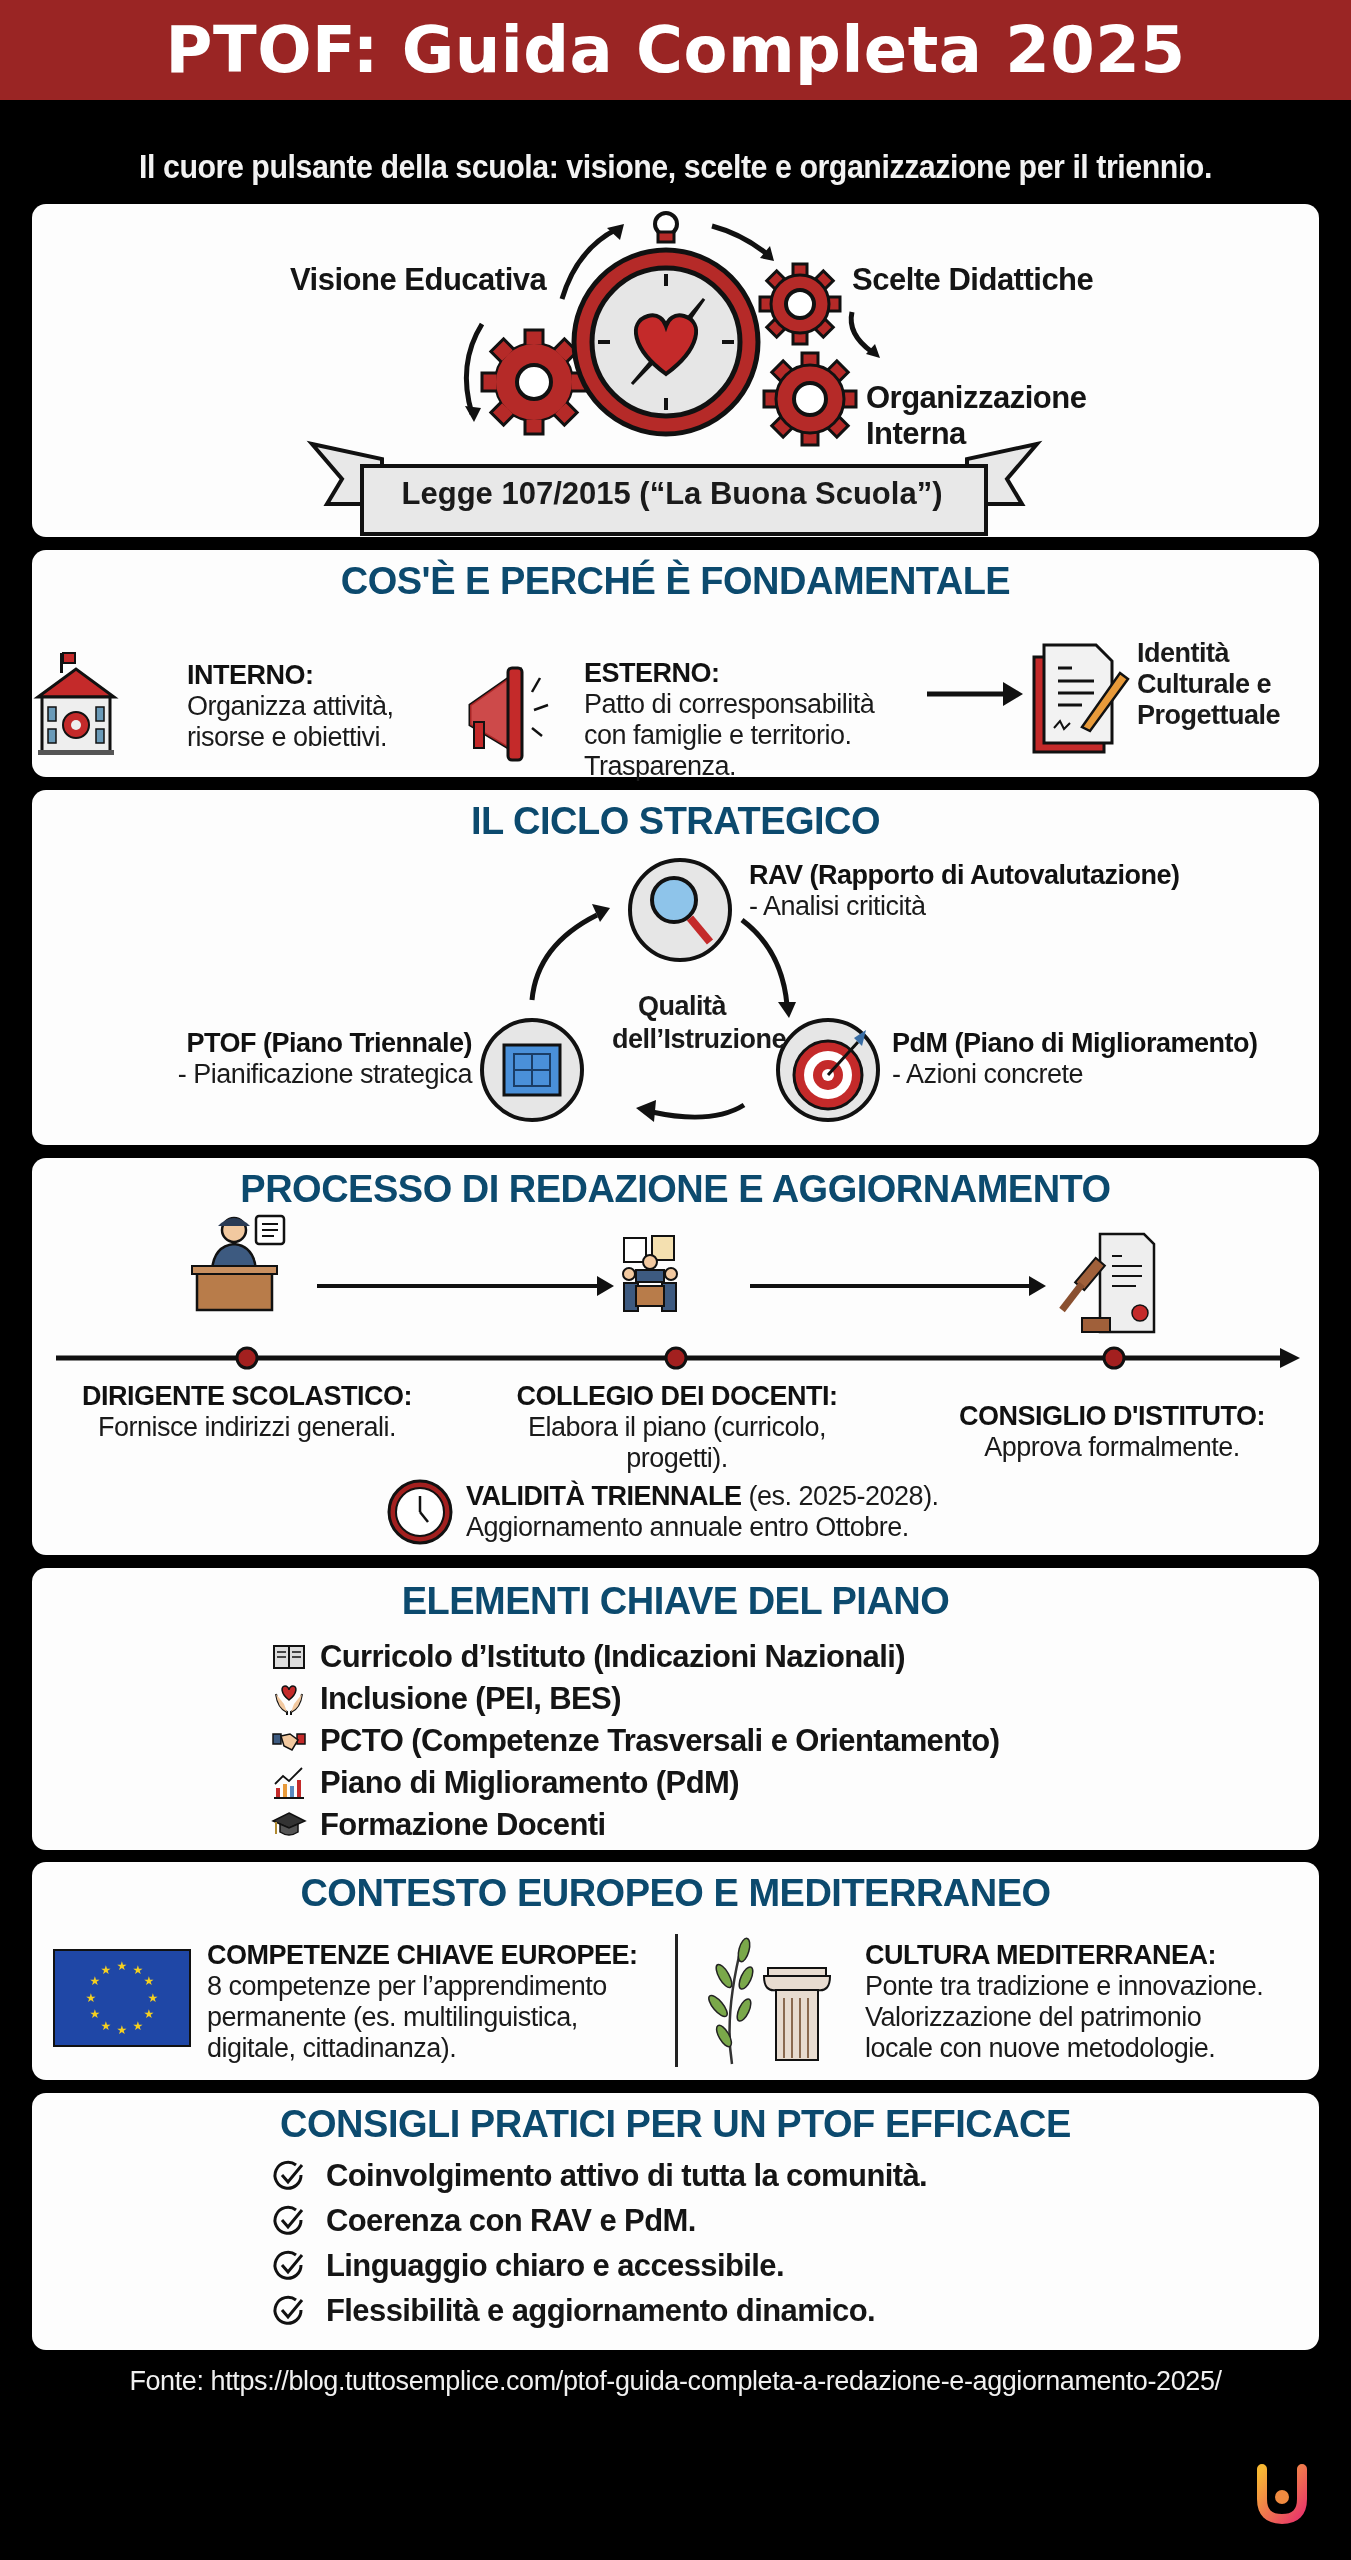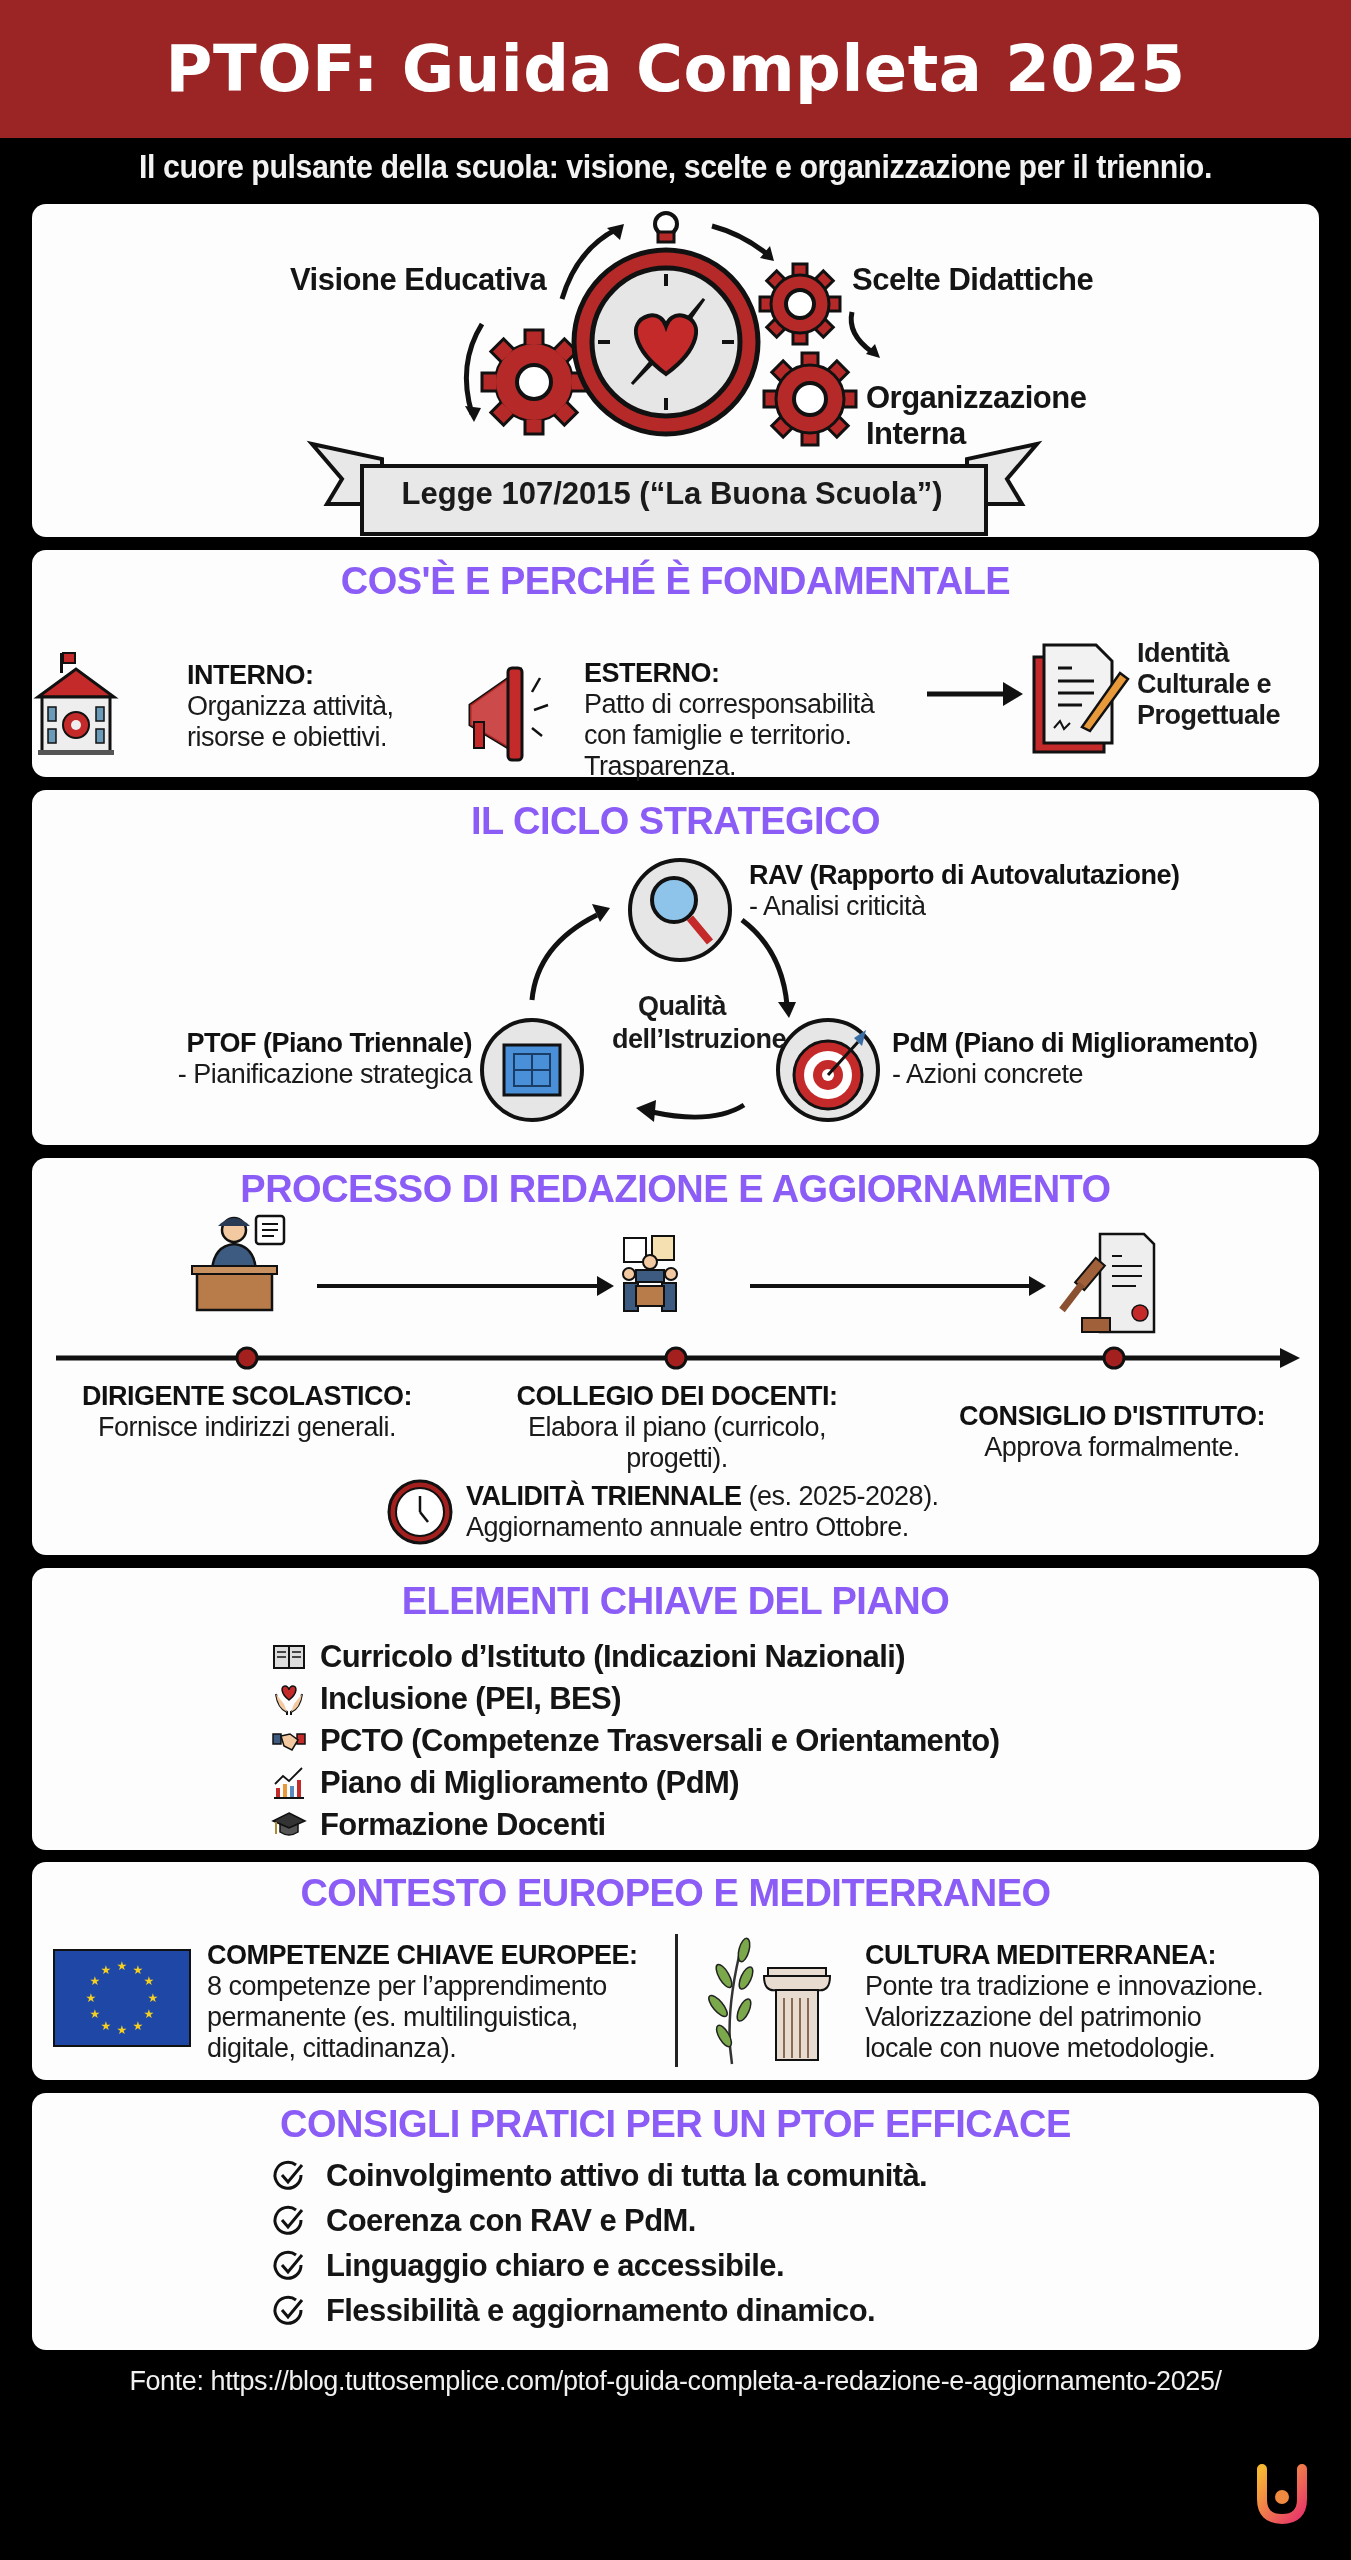--- a/index.html
+++ b/index.html
@@ -1,22 +1,22 @@
 <!DOCTYPE html>
 <html><head>
 <meta charset="utf-8">
 <style>
   * { box-sizing: border-box; margin: 0; padding: 0; }
   html, body { width: 1351px; height: 2560px; background: #000; overflow: hidden; }
   body { position: relative; font-family: "Liberation Sans", "DejaVu Sans", sans-serif; color: #111; }
-  .header { position: absolute; left: 0; top: 0; width: 1351px; height: 138px; background: #9a2524; display: flex; align-items: center; justify-content: center; }
+  .header { position: absolute; left: 0; top: 0; width: 1351px; height: 100px; background: #9a2524; display: flex; align-items: center; justify-content: center; }
   .header h1 { font-family: "DejaVu Sans", sans-serif; font-weight: bold; color: #fff; font-size: 64px; letter-spacing: 0.5px; }
   .subtitle { position: absolute; left: 0; top: 148px; width: 1351px; text-align: center; color: #f2f2f2; font-size: 33px; font-weight: bold; letter-spacing: -0.5px; transform: scaleX(0.92); }
   .card { position: absolute; left: 32px; width: 1287px; background: #fdfdfd; border-radius: 14px; }
-  .sec-title { position: absolute; left: 0; width: 100%; text-align: center; color: #8b5cf6; font-weight: bold; font-size: 38px; letter-spacing: -0.5px; }
+  .sec-title { position: absolute; left: 0; width: 100%; text-align: center; color: #0c4a6e; font-weight: bold; font-size: 38px; letter-spacing: -0.5px; }
   .b { font-weight: bold; }
   .txt { position: absolute; font-size: 27px; line-height: 31px; color: #1a1a1a; letter-spacing: -0.5px; }
   .txt .b { color: #111; }
   svg { position: absolute; overflow: visible; }
 
   
   #c1 { top: 204px; height: 333px; }
   .c1-label { position: absolute; font-weight: bold; font-size: 31px; color: #151515; letter-spacing: -0.5px; }
   .ribbon-text { position: absolute; left: 330px; top: 272px; width: 620px; text-align: center; font-weight: bold; font-size: 31px; color: #1a1a1a; }
 

